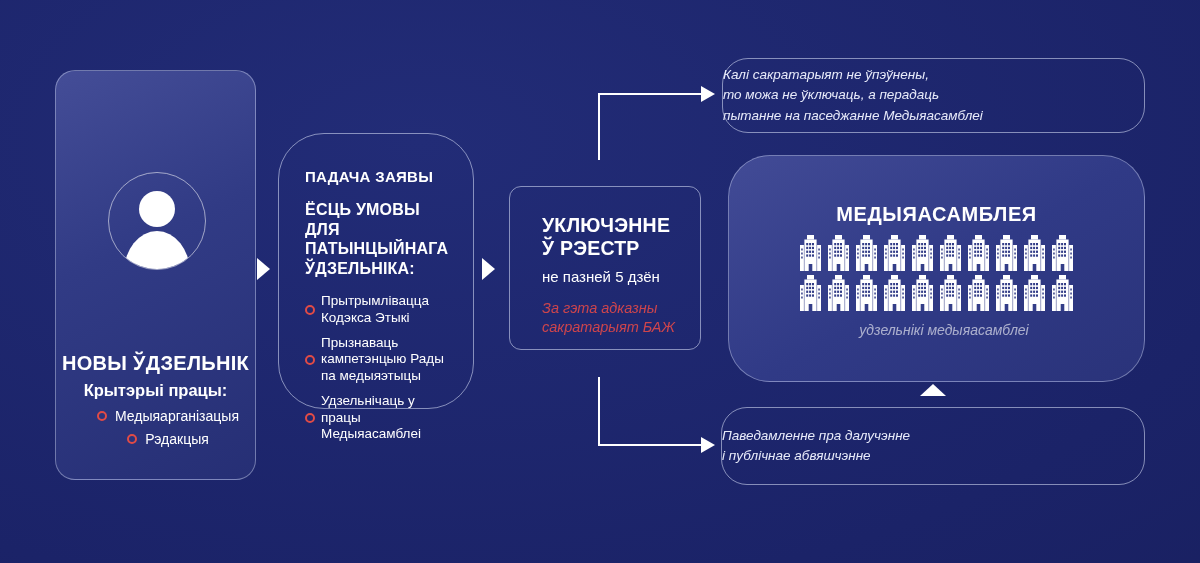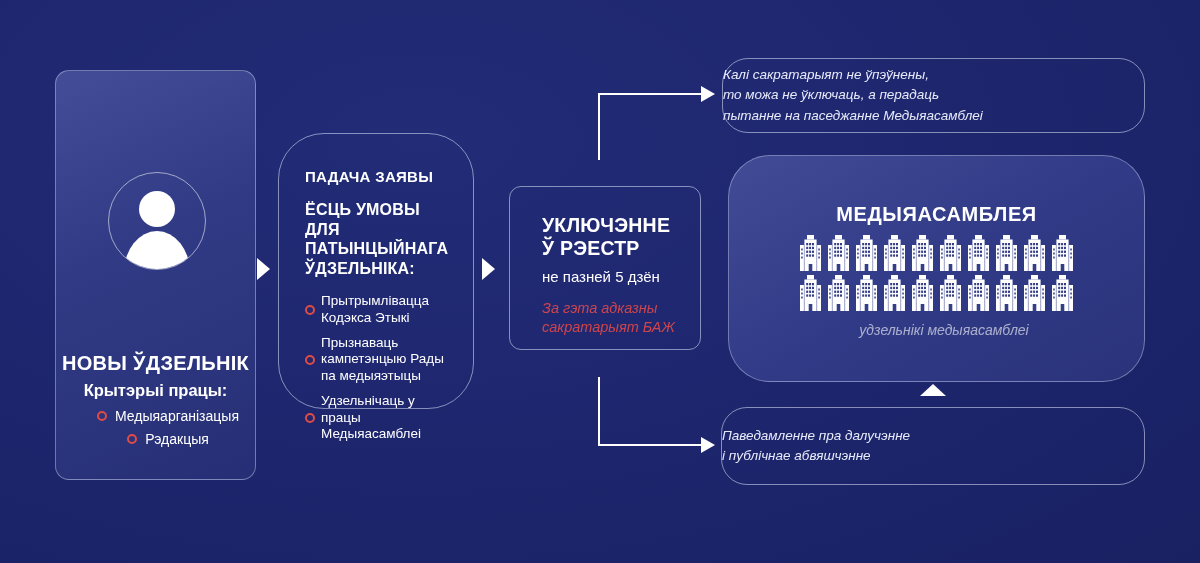--- a/index.html
+++ b/index.html
@@ -6,21 +6,21 @@
   .canvas{
     position:relative;width:1200px;height:563px;overflow:hidden;
     background:radial-gradient(130% 150% at 35% 25%, #222c77 0%, #1b2368 55%, #171d59 100%);
     font-family:"Liberation Sans", sans-serif;color:#fff;
   }
   .panel{position:absolute;box-sizing:border-box;}
   .outline{border:1px solid rgba(222,229,252,0.55);background:transparent;}
   .filled{border:1px solid rgba(222,229,252,0.40);}
 
   
-  .p-member{left:55px;top:70px;width:201px;height:410px;border-radius:14px;
+  .p-member{left:55px;top:70px;width:201px;height:410px;border-radius:20px;
     background:linear-gradient(155deg,#444d97 0%,#313b85 42%,#262f75 100%);text-align:center;}
   .avatar{position:absolute;left:52px;top:101px;width:96px;height:96px;border-radius:50%;
     border:1px solid rgba(255,255,255,0.55);overflow:hidden;}
   .avatar .head{position:absolute;left:30px;top:18px;width:36px;height:36px;border-radius:50%;background:#fff;}
   .avatar .body{position:absolute;left:15px;top:58px;width:66px;height:52px;border-radius:50% 50% 0 0 / 80% 80% 0 0;background:#fff;}
   .p-member .title{position:absolute;left:0;right:0;top:281px;font-size:20px;font-weight:bold;letter-spacing:0.3px;}
   .p-member .subtitle{position:absolute;left:0;right:0;top:310px;font-size:16.5px;font-weight:bold;}
   .p-member .crit{position:absolute;left:0;right:0;display:flex;justify-content:center;align-items:center;gap:8px;font-size:14px;margin-left:25px;}
   .crit-0{top:337px;} .crit-1{top:360px;}
   .dot{display:inline-block;width:6px;height:6px;border:2px solid #E14B46;border-radius:50%;flex:0 0 auto;}

